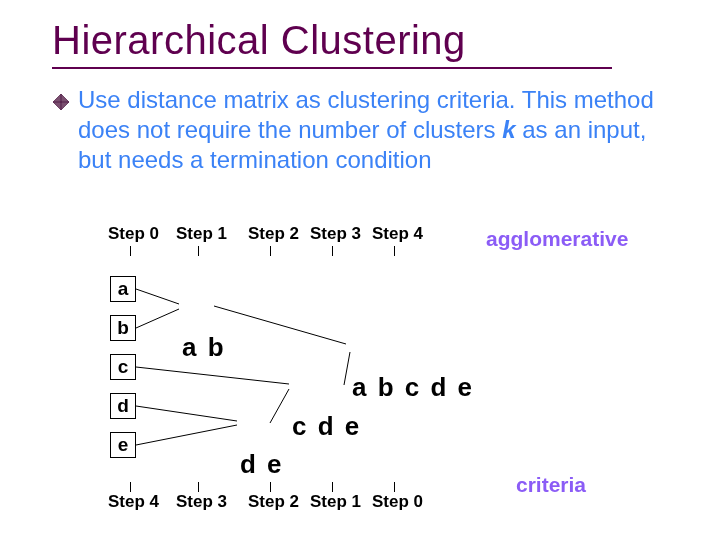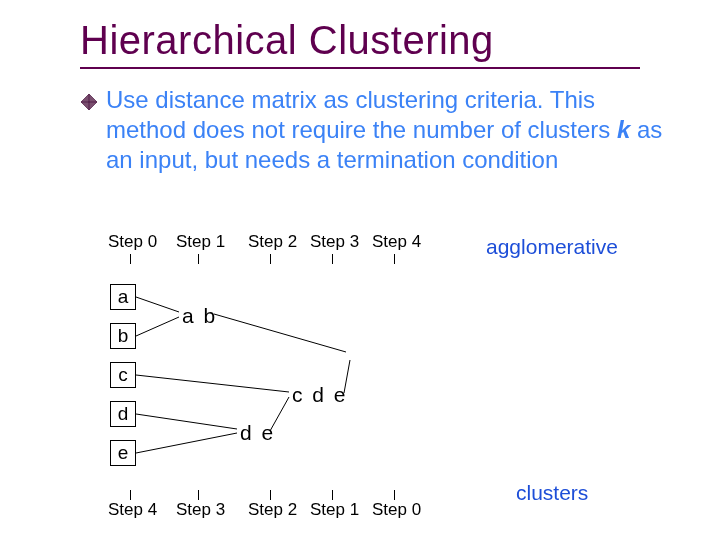--- a/index.html
+++ b/index.html
@@ -10,21 +10,20 @@
     background: #ffffff;
     font-family: "Trebuchet MS", Verdana, Arial, sans-serif;
     color: #000000;
     overflow: hidden;
   }
   .slide {
     position: relative;
     width: 720px;
     height: 540px;
     box-sizing: border-box;
-    padding-left: 28px;
   }
   .title {
     color: #5f004f;
     font-size: 40px;
     font-weight: 400;
     padding: 18px 0 4px 52px;
     letter-spacing: 0.5px;
   }
   .title-underline {
     margin-left: 52px;
@@ -45,57 +44,59 @@
     top: 24px;
   }
   .diamond-bullet svg { display: block; }
   .em-k {
     font-style: italic;
     font-weight: bold;
   }
   .diagram {
     position: absolute;
     left: 54px;
-    top: 232px;
+    top: 224px;
     width: 620px;
     height: 300px;
+    font-weight: bold;
   }
   .step-label, .step-label-bot, .node, .algo-label {
     position: absolute;
     white-space: nowrap;
   }
   .step-label { top: 0; font-size: 17px; }
   .step-label-bot { top: 268px; font-size: 17px; }
   .tick-row-top { position: absolute; top: 22px; }
   .tick-row-bot { position: absolute; top: 258px; }
   .tick {
     position: absolute;
     width: 1px;
     height: 10px;
     background: #000000;
   }
   .node {
-    font-size: 21px;
+    font-size: 26px;
     letter-spacing: 2px;
+    margin-top: 36px;
   }
   .leaf-box {
     position: absolute;
     width: 26px;
     height: 26px;
     border: 1px solid #000000;
     box-sizing: border-box;
     display: flex;
     align-items: center;
     justify-content: center;
     font-size: 19px;
     background: #ffffff;
   }
   .algo-label {
     font-size: 21px;
-    color: #1d4ed8;
+    color: #8b5cf6;
     text-align: left;
     line-height: 1.25;
   }
   svg.lines {
     position: absolute;
     left: 0;
     top: 0;
     width: 620px;
     height: 300px;
   }
@@ -160,27 +161,28 @@
 
     <div class="leaf-box" style="left:56px; top:52px">a</div>
     <div class="leaf-box" style="left:56px; top:91px">b</div>
     <div class="leaf-box" style="left:56px; top:130px">c</div>
     <div class="leaf-box" style="left:56px; top:169px">d</div>
     <div class="leaf-box" style="left:56px; top:208px">e</div>
 
     <div class="node" style="left:128px; top:72px">a b</div>
     <div class="node" style="left:186px; top:189px">d e</div>
     <div class="node" style="left:238px; top:151px">c d e</div>
+    <div class="node" style="left:298px; top:112px">a b c d e</div>
 
     <div class="algo-label" style="left:432px; top:2px">
       <span>agglomerative</span><br>
       &nbsp;&nbsp;
     </div>
     <div class="algo-label" style="left:462px; top:248px">
-      <span>clusters</span><br>
+      <span>criteria</span><br>
     </div>
 
     <div class="tick-row-bot">
       <div class="tick" style="left:76px"></div>
       <div class="tick" style="left:144px"></div>
       <div class="tick" style="left:216px"></div>
       <div class="tick" style="left:278px"></div>
       <div class="tick" style="left:340px"></div>
     </div>
     <div class="step-label-bot" style="left:54px">Step 4</div>

